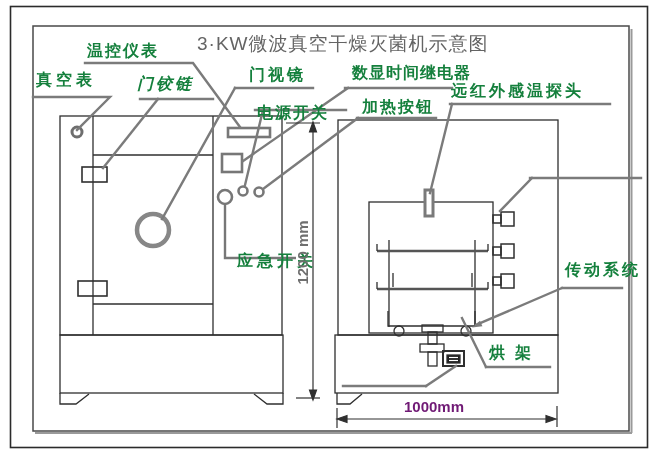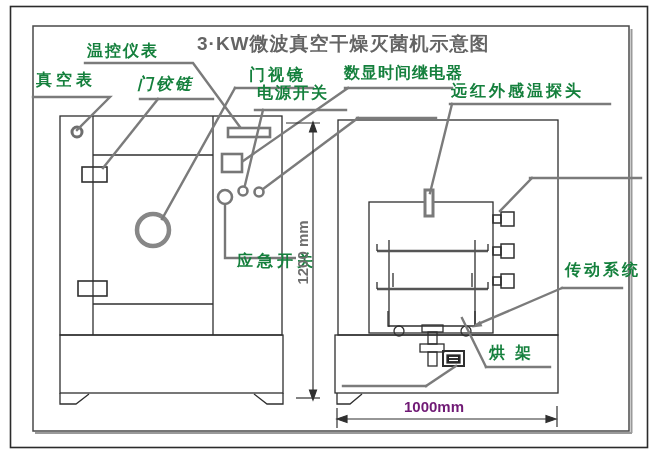--- a/index.html
+++ b/index.html
@@ -6,21 +6,21 @@
   #stage{
     position:relative;width:658px;height:454px;background:#ffffff;
     font-family:"Liberation Sans","DejaVu Sans",sans-serif;overflow:hidden;
   }
   #stage svg{position:absolute;left:0;top:0;}
   .lbl{
     position:absolute;color:#15803d;font-weight:bold;font-size:16px;
     line-height:18px;white-space:nowrap;
   }
   .title{
-    position:absolute;color:#646464;font-weight:bold;font-size:19px;
+    position:absolute;color:#646464;font-weight:normal;font-size:19px;
     letter-spacing:1px;white-space:nowrap;
   }
   .dim{
     position:absolute;color:#701a75;font-weight:bold;font-size:15px;
     white-space:nowrap;
   }
   .dim-vert{
     width:84px;text-align:center;transform:rotate(-90deg);
     transform-origin:center center;color:#6f6f6f;
   }
@@ -144,22 +144,23 @@
       <polygon points="556,419 546,415.5 546,422.5"></polygon>
     </g>
   </svg>
 
   <div class="title" style="left:197px;top:31px;">3·KW微波真空干燥灭菌机示意图</div>
 
   <div class="lbl" style="left:36px;top:71px;letter-spacing:4px;">真空表</div>
   <div class="lbl" style="left:87px;top:42px;letter-spacing:2px;">温控仪表</div>
   <div class="lbl" style="left:137px;top:75px;letter-spacing:3px;font-style:italic;">门铰链</div>
   <div class="lbl" style="left:249px;top:66px;letter-spacing:3px;font-family:Liberation Serif, serif;">门视镜</div>
-  <div class="lbl" style="left:257px;top:85px;letter-spacing:2px;font-family:Liberation Mono, monospace;">电源开关</div>
-  <div class="lbl" style="left:344px;top:64px;letter-spacing:1px;">数显时间继电器</div>
+  <div class="lbl" style="left:257px;top:104px;letter-spacing:2px;">电源开关</div>
+  <div class="lbl" style="left:352px;top:64px;letter-spacing:1px;">数显时间继电器</div>
+  <div class="lbl" style="left:362px;top:98px;letter-spacing:2px;">加热按钮</div>
   <div class="lbl" style="left:451px;top:82px;letter-spacing:3px;">远红外感温探头</div>
   <div class="lbl" style="left:565px;top:261px;letter-spacing:3px;">传动系统</div>
   <div class="lbl" style="left:237px;top:252px;letter-spacing:4px;">应急开关</div>
   <div class="lbl" style="left:489px;top:344px;letter-spacing:10px;">烘架</div>
 
   <div class="dim dim-vert" style="left:260px;top:244px;">1200 mm</div>
   <div class="dim" style="left:404px;top:398px;">1000mm</div>
 
 </div>
 

